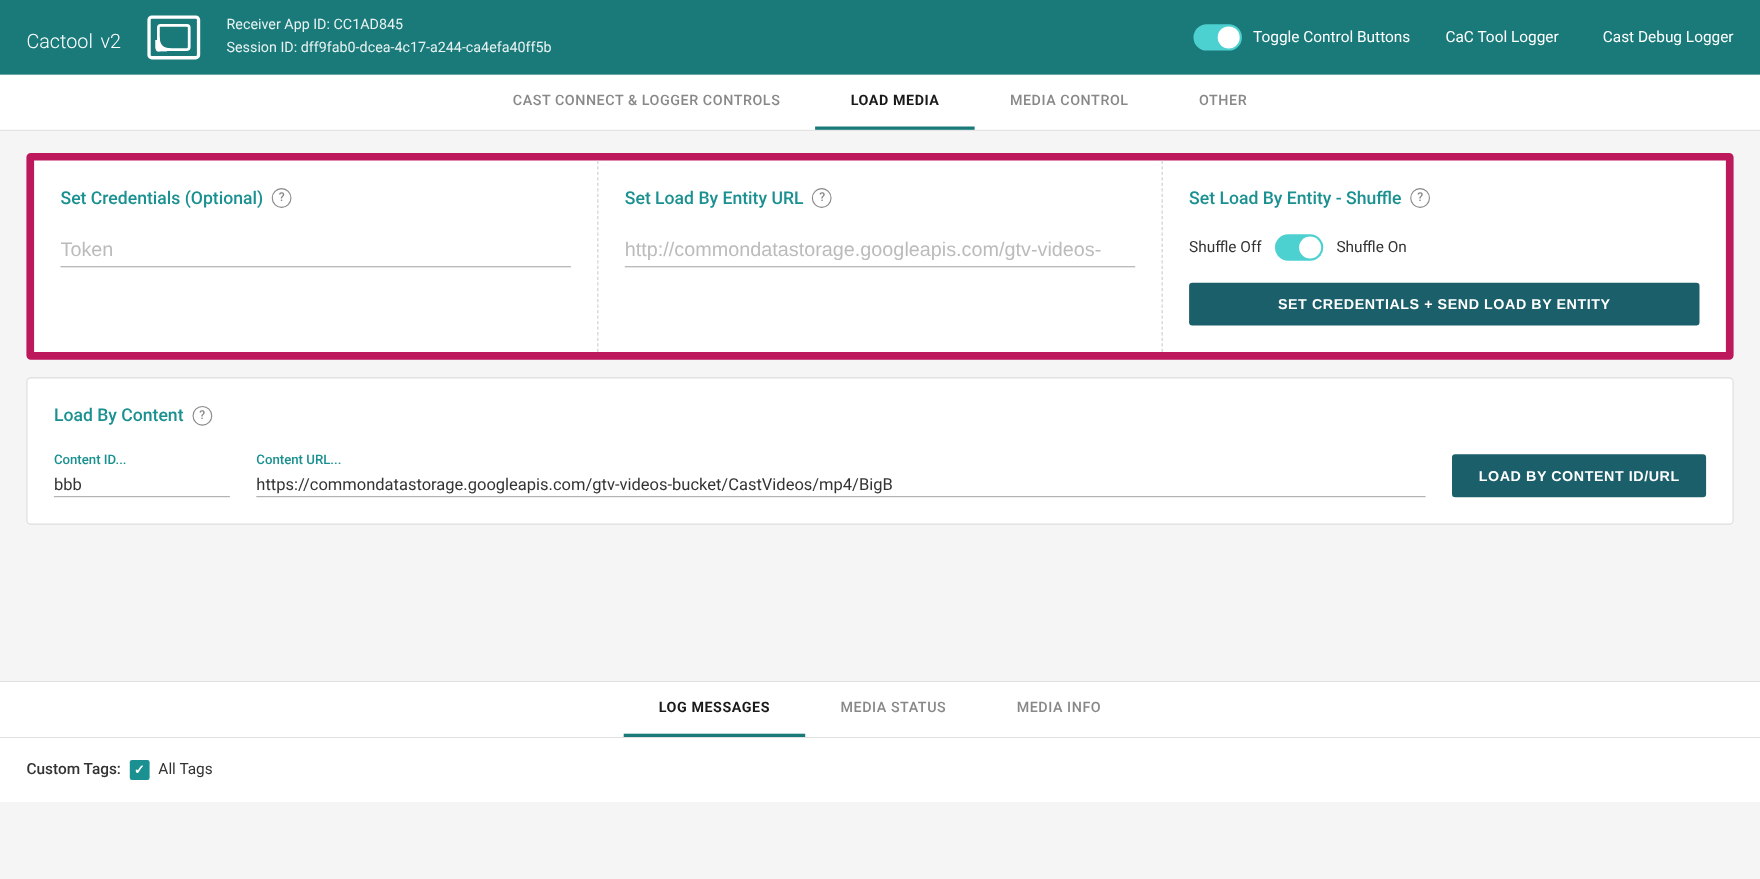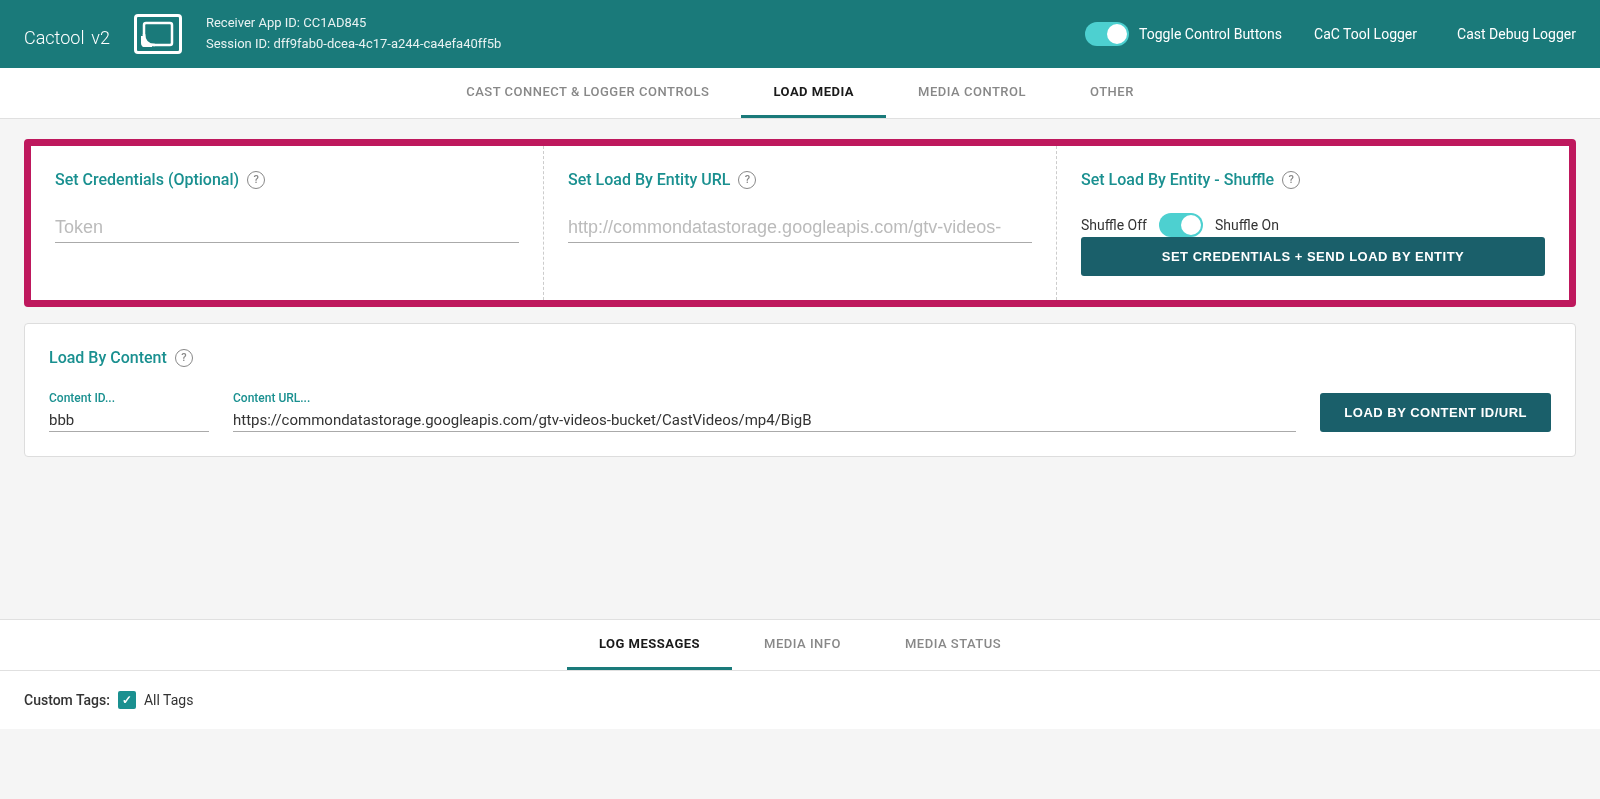--- a/index.html
+++ b/index.html
@@ -177,20 +177,21 @@
       color: #555;
       background: transparent;
     }
     .form-input::placeholder { color: #bbb; }
 
     
     .shuffle-row {
       display: flex;
       align-items: center;
       gap: 12px;
+      margin-bottom: 20px;
       text-align: right;
     }
     .shuffle-label {
       font-size: 14px;
       color: #333;
     }
     .toggle-switch-teal {
       position: relative;
       width: 44px;
       height: 24px;
@@ -441,22 +442,22 @@
       </div>
       <button class="btn-load">LOAD BY CONTENT ID/URL</button>
     </div>
   </div>
 
 </div>
 
 <div class="bottom-section">
   <nav class="bottom-tabs-container">
     <div class="bottom-tab active">LOG MESSAGES</div>
+    <div class="bottom-tab">MEDIA STATUS</div>
     <div class="bottom-tab">MEDIA INFO</div>
-    <div class="bottom-tab">MEDIA STATUS</div>
   </nav>
 
   <div class="custom-tags-row">
     <span class="custom-tags-label">Custom Tags:</span>
     <div class="checkbox-teal"></div>
     <span class="tags-text">All Tags</span>
   </div>
 </div>
 
 </body></html>

